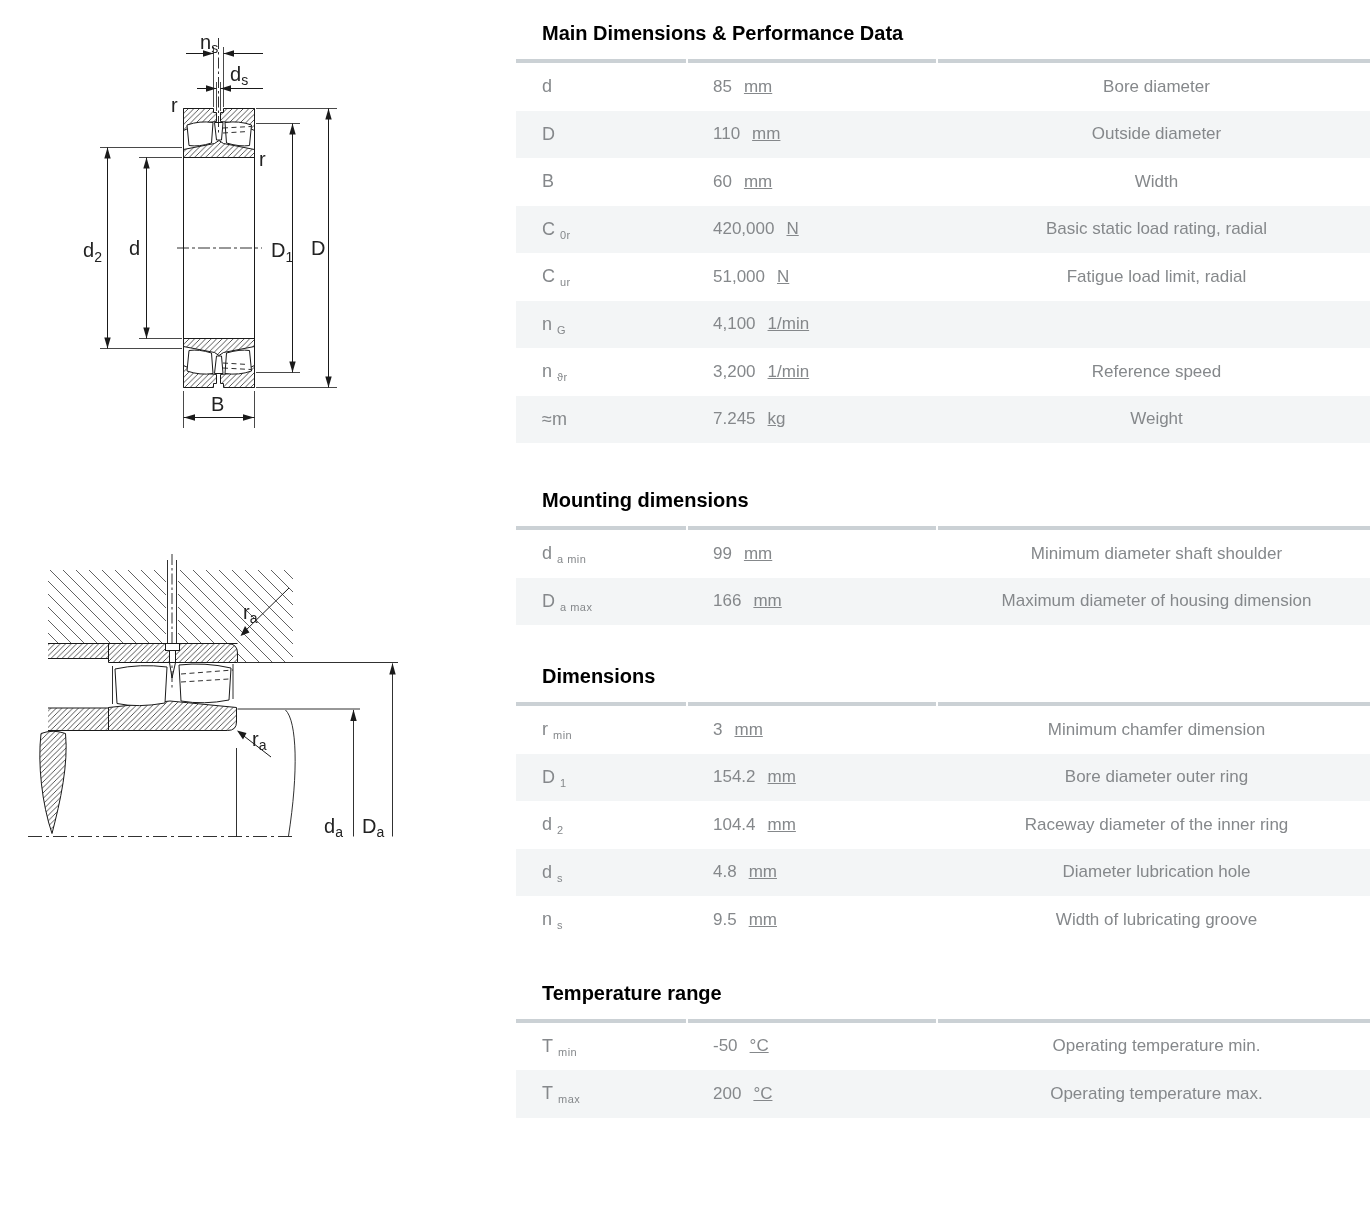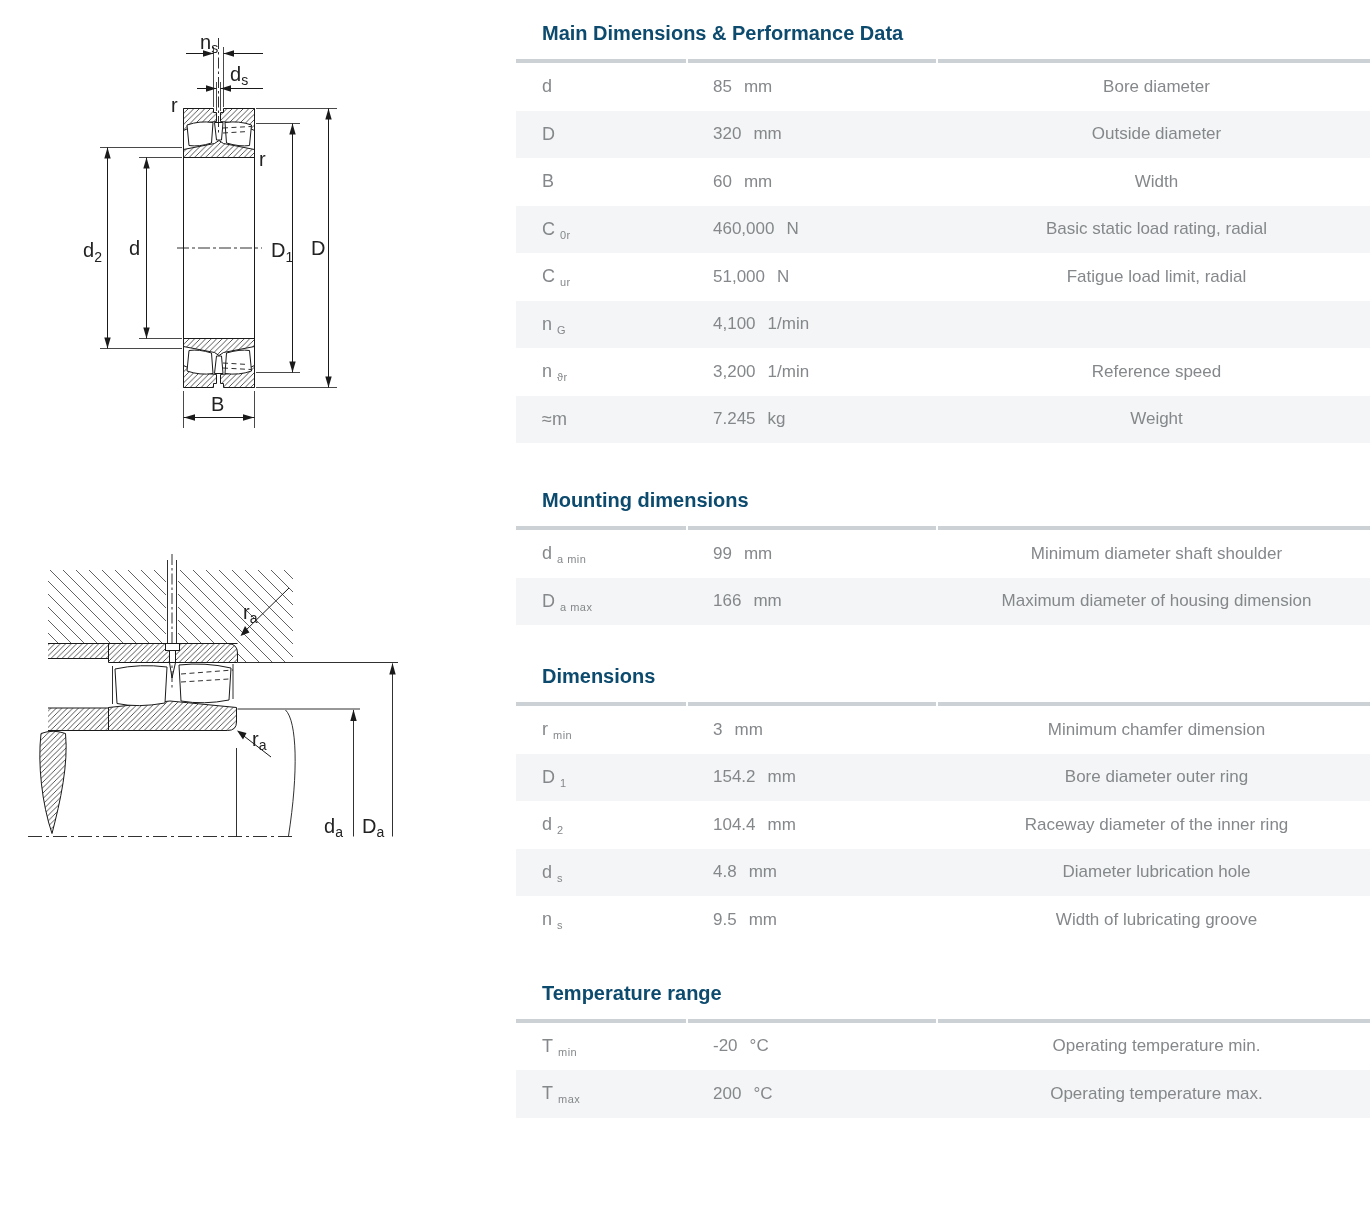--- a/index.html
+++ b/index.html
@@ -1,39 +1,39 @@
 <!DOCTYPE html>
 <html><head>
 <meta charset="utf-8">
 <style>
   html,body{margin:0;padding:0;background:#fff;}
   .page{position:relative;width:1370px;height:1214px;background:#fff;overflow:hidden;
         font-family:"Liberation Sans", sans-serif;}
   .drawings{position:absolute;left:0;top:0;width:460px;height:1214px;}
   .tables{position:absolute;left:516px;top:0;width:854px;}
   .section{margin:0;}
-  .section-title{font-size:20px;font-weight:bold;color:#0c4a6e;padding-left:26px;
+  .section-title{font-size:20px;font-weight:bold;color:#000000;padding-left:26px;
                  margin:0 0 15px 0;line-height:22px;}
   .sec1 .section-title{margin-top:22px;}
   .sec2 .section-title{margin-top:46px;}
   .sec3 .section-title{margin-top:40px;}
   .sec4 .section-title{margin-top:38px;}
   .rule{display:flex;height:4px;}
   .rule i{display:block;background:#cbd1d5;height:4px;}
   .rule i:nth-child(1){width:170px;margin-right:2px;}
   .rule i:nth-child(2){width:248px;margin-right:2px;}
   .rule i:nth-child(3){flex:1;}
   .trow{display:grid;grid-template-columns:172px 250px 1fr;height:47.5px;
         align-items:center;font-size:17px;color:#85888b;}
   .trow:nth-child(even){background:#f3f5f6;}
   .cell-sym{padding-left:26px;font-size:18px;white-space:nowrap;}
   .cell-val{padding-left:25px;white-space:nowrap;}
   .cell-desc{padding-left:5px;white-space:nowrap;text-align:center;}
   .sub{font-size:11px;position:relative;top:4px;margin-left:5px;letter-spacing:0.5px;}
-  .unit{margin-left:12px;}
+  .unit{margin-left:12px;text-decoration:underline;}
   svg text{font-family:"Liberation Sans", sans-serif;fill:#222;}
 </style>
 </head>
 <body>
 
 <div class="page">
 
   <div class="drawings">
   <svg width="460" height="1214" viewBox="0 0 460 1214">
     <defs>
@@ -223,31 +223,31 @@
           <i></i>
           <i></i>
         </div>
         <div class="trow">
           <div class="cell-sym"><span>d</span></div>
           <div class="cell-val"><span>85</span><span class="unit">mm</span></div>
           <div class="cell-desc">Bore diameter</div>
         </div>
         <div class="trow">
           <div class="cell-sym"><span>D</span></div>
-          <div class="cell-val"><span>320</span><span class="unit">mm</span></div>
+          <div class="cell-val"><span>110</span><span class="unit">mm</span></div>
           <div class="cell-desc">Outside diameter</div>
         </div>
         <div class="trow">
           <div class="cell-sym"><span>B</span></div>
           <div class="cell-val"><span>60</span><span class="unit">mm</span></div>
           <div class="cell-desc">Width</div>
         </div>
         <div class="trow">
           <div class="cell-sym"><span>C</span><span class="sub">0r</span></div>
-          <div class="cell-val"><span>460,000</span><span class="unit">N</span></div>
+          <div class="cell-val"><span>420,000</span><span class="unit">N</span></div>
           <div class="cell-desc">Basic static load rating, radial</div>
         </div>
         <div class="trow">
           <div class="cell-sym"><span>C</span><span class="sub">ur</span></div>
           <div class="cell-val"><span>51,000</span><span class="unit">N</span></div>
           <div class="cell-desc">Fatigue load limit, radial</div>
         </div>
         <div class="trow">
           <div class="cell-sym"><span>n</span><span class="sub">G</span></div>
           <div class="cell-val"><span>4,100</span><span class="unit">1/min</span></div>
@@ -316,21 +316,21 @@
       </div>
       <div class="section sec4">
         <div class="section-title">Temperature range</div>
         <div class="rule">
           <i></i>
           <i></i>
           <i></i>
         </div>
         <div class="trow">
           <div class="cell-sym"><span>T</span><span class="sub">min</span></div>
-          <div class="cell-val"><span>-20</span><span class="unit">°C</span></div>
+          <div class="cell-val"><span>-50</span><span class="unit">°C</span></div>
           <div class="cell-desc">Operating temperature min.</div>
         </div>
         <div class="trow">
           <div class="cell-sym"><span>T</span><span class="sub">max</span></div>
           <div class="cell-val"><span>200</span><span class="unit">°C</span></div>
           <div class="cell-desc">Operating temperature max.</div>
         </div>
       </div>
     </div>
 

